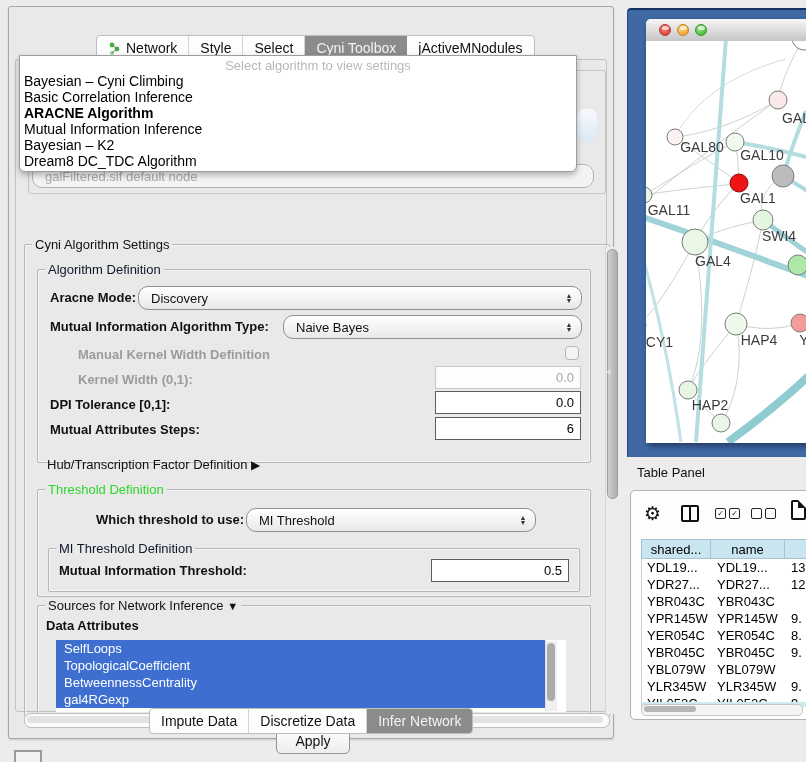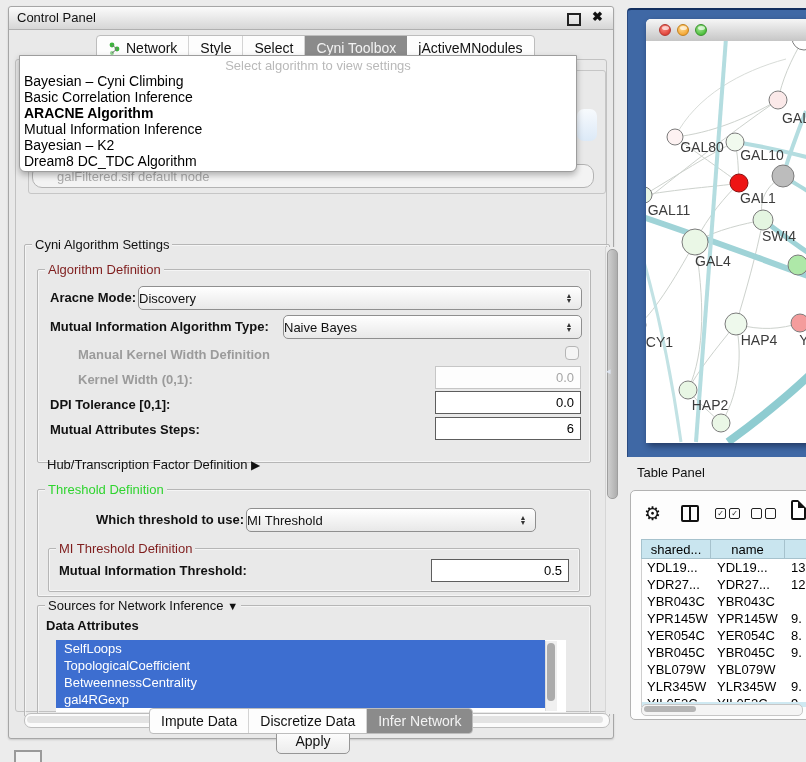--- a/index.html
+++ b/index.html
@@ -40,21 +40,21 @@
   .tab .ticon{margin-right:5px;display:inline-flex;}
 
   
   #cyni-dialog{
     left:6px;top:52px;width:590px;height:651px;
     background:#e9e9e9;border:1px solid #c2c2c2;border-radius:3px;
   }
   #bg-group{left:12px;top:10px;width:576px;height:122px;border:1px solid #c6c6c6;border-radius:3px;}
   #bg-combo{
     left:16px;top:104px;width:562px;height:24px;border:1px solid #b3b3b3;border-radius:10px;
-    background:#f3f3f3;color:#a9a9a9;font-size:13px;line-height:24px;padding-left:24px;box-sizing:border-box;
+    background:#f3f3f3;color:#a9a9a9;font-size:13px;line-height:24px;padding-left:12px;box-sizing:border-box;
     white-space:nowrap;overflow:hidden;
   }
   #bg-combo-btn{
     left:561px;top:49px;width:20px;height:32px;border-radius:7px;
     border:2px solid #6f;border-color:#5b93d9;background:linear-gradient(#f7fafd,#dce9f7);
   }
 
   
   #algo-popup{
     left:10px;top:48px;width:558px;height:117px;z-index:50;
@@ -65,40 +65,40 @@
   #algo-placeholder{text-align:center;color:#b9b9b9;font-size:13px;height:15px;line-height:15px;padding-left:40px;}
   .algo-item{height:16px;line-height:16px;font-size:14px;color:#000;padding-left:4px;white-space:nowrap;}
   .algo-item.bold{font-weight:bold;}
 
   
   .groupbox{border:1px solid #b6b6b6;border-radius:2px;box-shadow:inset 0 0 0 1px rgba(255,255,255,.55);}
   .gb-title{
     position:absolute;top:-8px;left:7px;padding:0 3px;background:#e9e9e9;
     font-size:13px;color:#111;white-space:nowrap;
   }
-  .gb-title.blue{color:#7f1d1d;}
+  .gb-title.blue{color:#0f172a;}
   .gb-title.green{color:#2fd42f;}
 
   #settings-group{left:8px;top:184px;width:584px;height:471px;}
   #settings-vscroll{left:580px;top:2px;width:12px;height:467px;background:#ececec;border-left:1px solid #d6d6d6;}
   #settings-vthumb{left:1px;top:2px;width:9px;height:248px;border-radius:5px;
     background:linear-gradient(90deg,#cfcfcf,#aeaeae);border:1px solid #9e9e9e;}
 
   #algdef-group{left:12px;top:24px;width:552px;height:192px;}
   #threshold-group{left:12px;top:244px;width:552px;height:106px;}
   #mithr-group{left:10px;top:58px;width:530px;height:42px;}
   #sources-group{left:12px;top:360px;width:552px;height:108px;border-bottom:none;}
 
   .lbl{font-size:13px;color:#111;font-weight:bold;white-space:nowrap;}
   .lbl.dis{color:#9b9b9b;margin-left:28px;}
   .combo{
     background:linear-gradient(#ffffff,#e8e8e8);
-    border:1px solid #8f8f8f;border-radius:5px;
+    border:1px solid #8f8f8f;border-radius:10px;
     font-size:13px;color:#111;box-sizing:border-box;
-    display:flex;align-items:center;height:24px;
+    display:flex;align-items:center;padding-left:12px;height:24px;
   }
   .combo .spin{
     margin-left:auto;width:16px;display:flex;flex-direction:column;align-items:center;
     font-size:7px;line-height:5px;color:#333;padding-right:4px;
   }
   .field{
     background:#fff;border:1px solid #5d5d5d;box-sizing:border-box;
     font-size:13px;color:#000;text-align:right;padding:0 6px;height:23px;line-height:21px;
   }
   .field.dis{border:1px solid #c6c6c6;color:#a6a6a6;background:#fdfdfd;}
@@ -181,25 +181,20 @@
   .t-cell{padding-left:5px;box-sizing:border-box;white-space:nowrap;overflow:hidden;}
   #table-hscroll{left:10px;top:213px;width:160px;height:10px;border:1px solid #c6c6c6;border-radius:5px;background:#f4f4f4;}
   #table-hthumb{left:2px;top:1px;width:52px;height:6px;border-radius:3px;background:#b5b5b5;}
 
   #mini-square{left:14px;top:750px;width:24px;height:16px;border:2px solid #9a9a9a;background:#f2f2f2;}
 </style>
 </head>
 <body>
 
 <div id="control-panel" class="abs">
-  <div id="cp-titlebar" class="abs">
-    <span id="cp-title" class="abs">Control Panel</span>
-    <span id="cp-float" class="abs"></span>
-    <span id="cp-close" class="abs">✖</span>
-  </div>
 
   <div id="tab-row" class="abs">
       <div class="tab">
         <span class="ticon">
           <svg width="13" height="13">
             <circle cx="4" cy="3" r="2.4" fill="#3db53d"></circle>
             <circle cx="9" cy="7" r="2.4" fill="#3db53d"></circle>
             <circle cx="4" cy="11" r="2" fill="#8fd48f"></circle>
             <line x1="4" y1="3" x2="9" y2="7" stroke="#777" stroke-width="1"></line>
             <line x1="4" y1="11" x2="9" y2="7" stroke="#777" stroke-width="1"></line>

